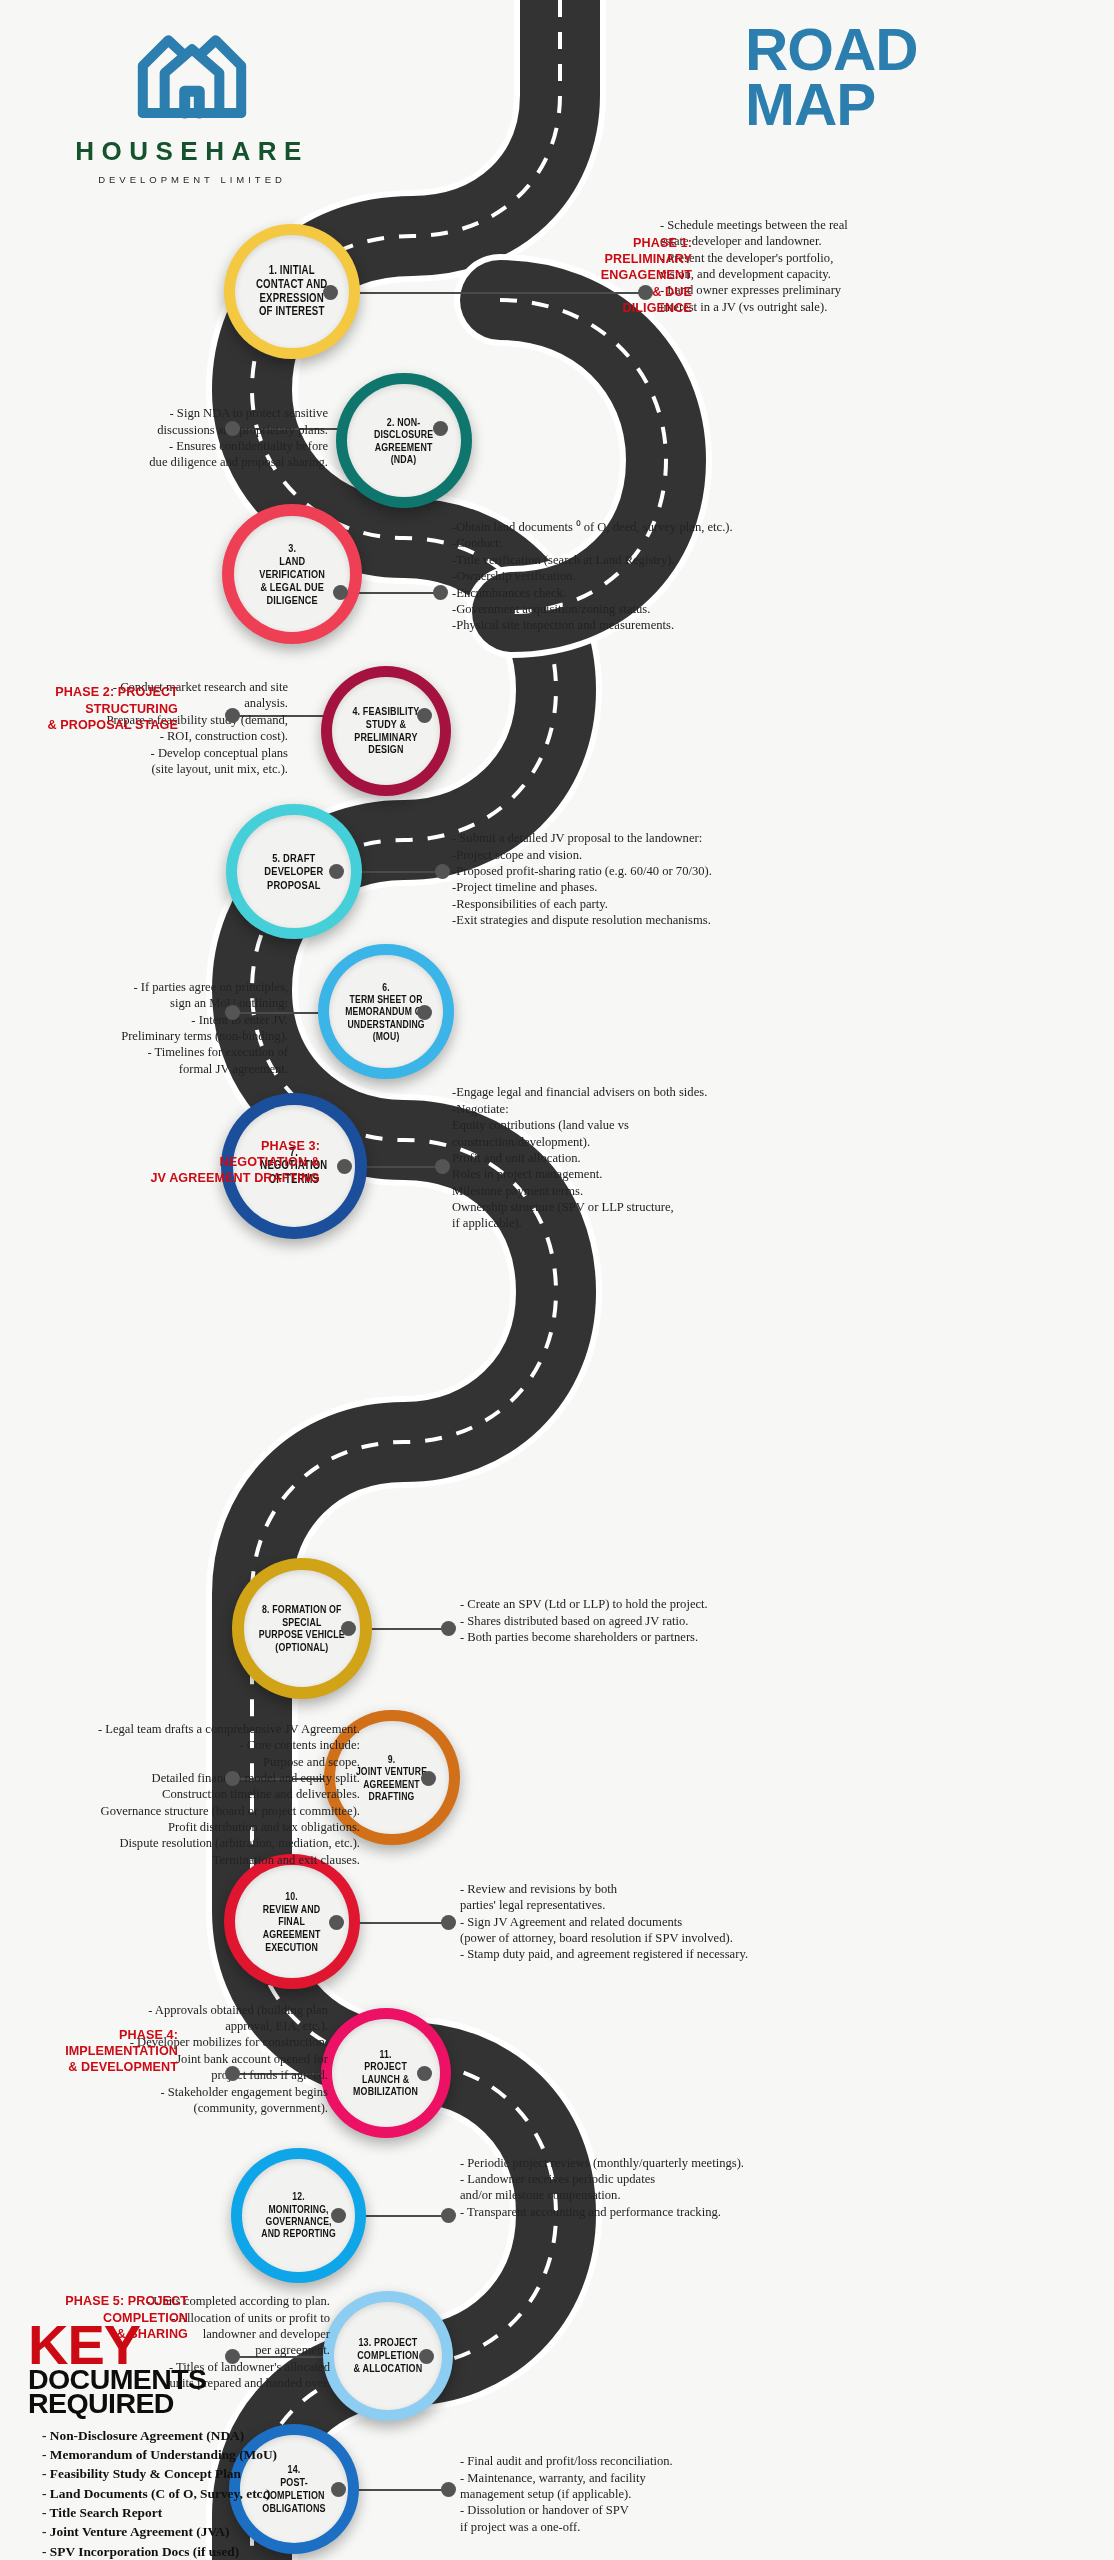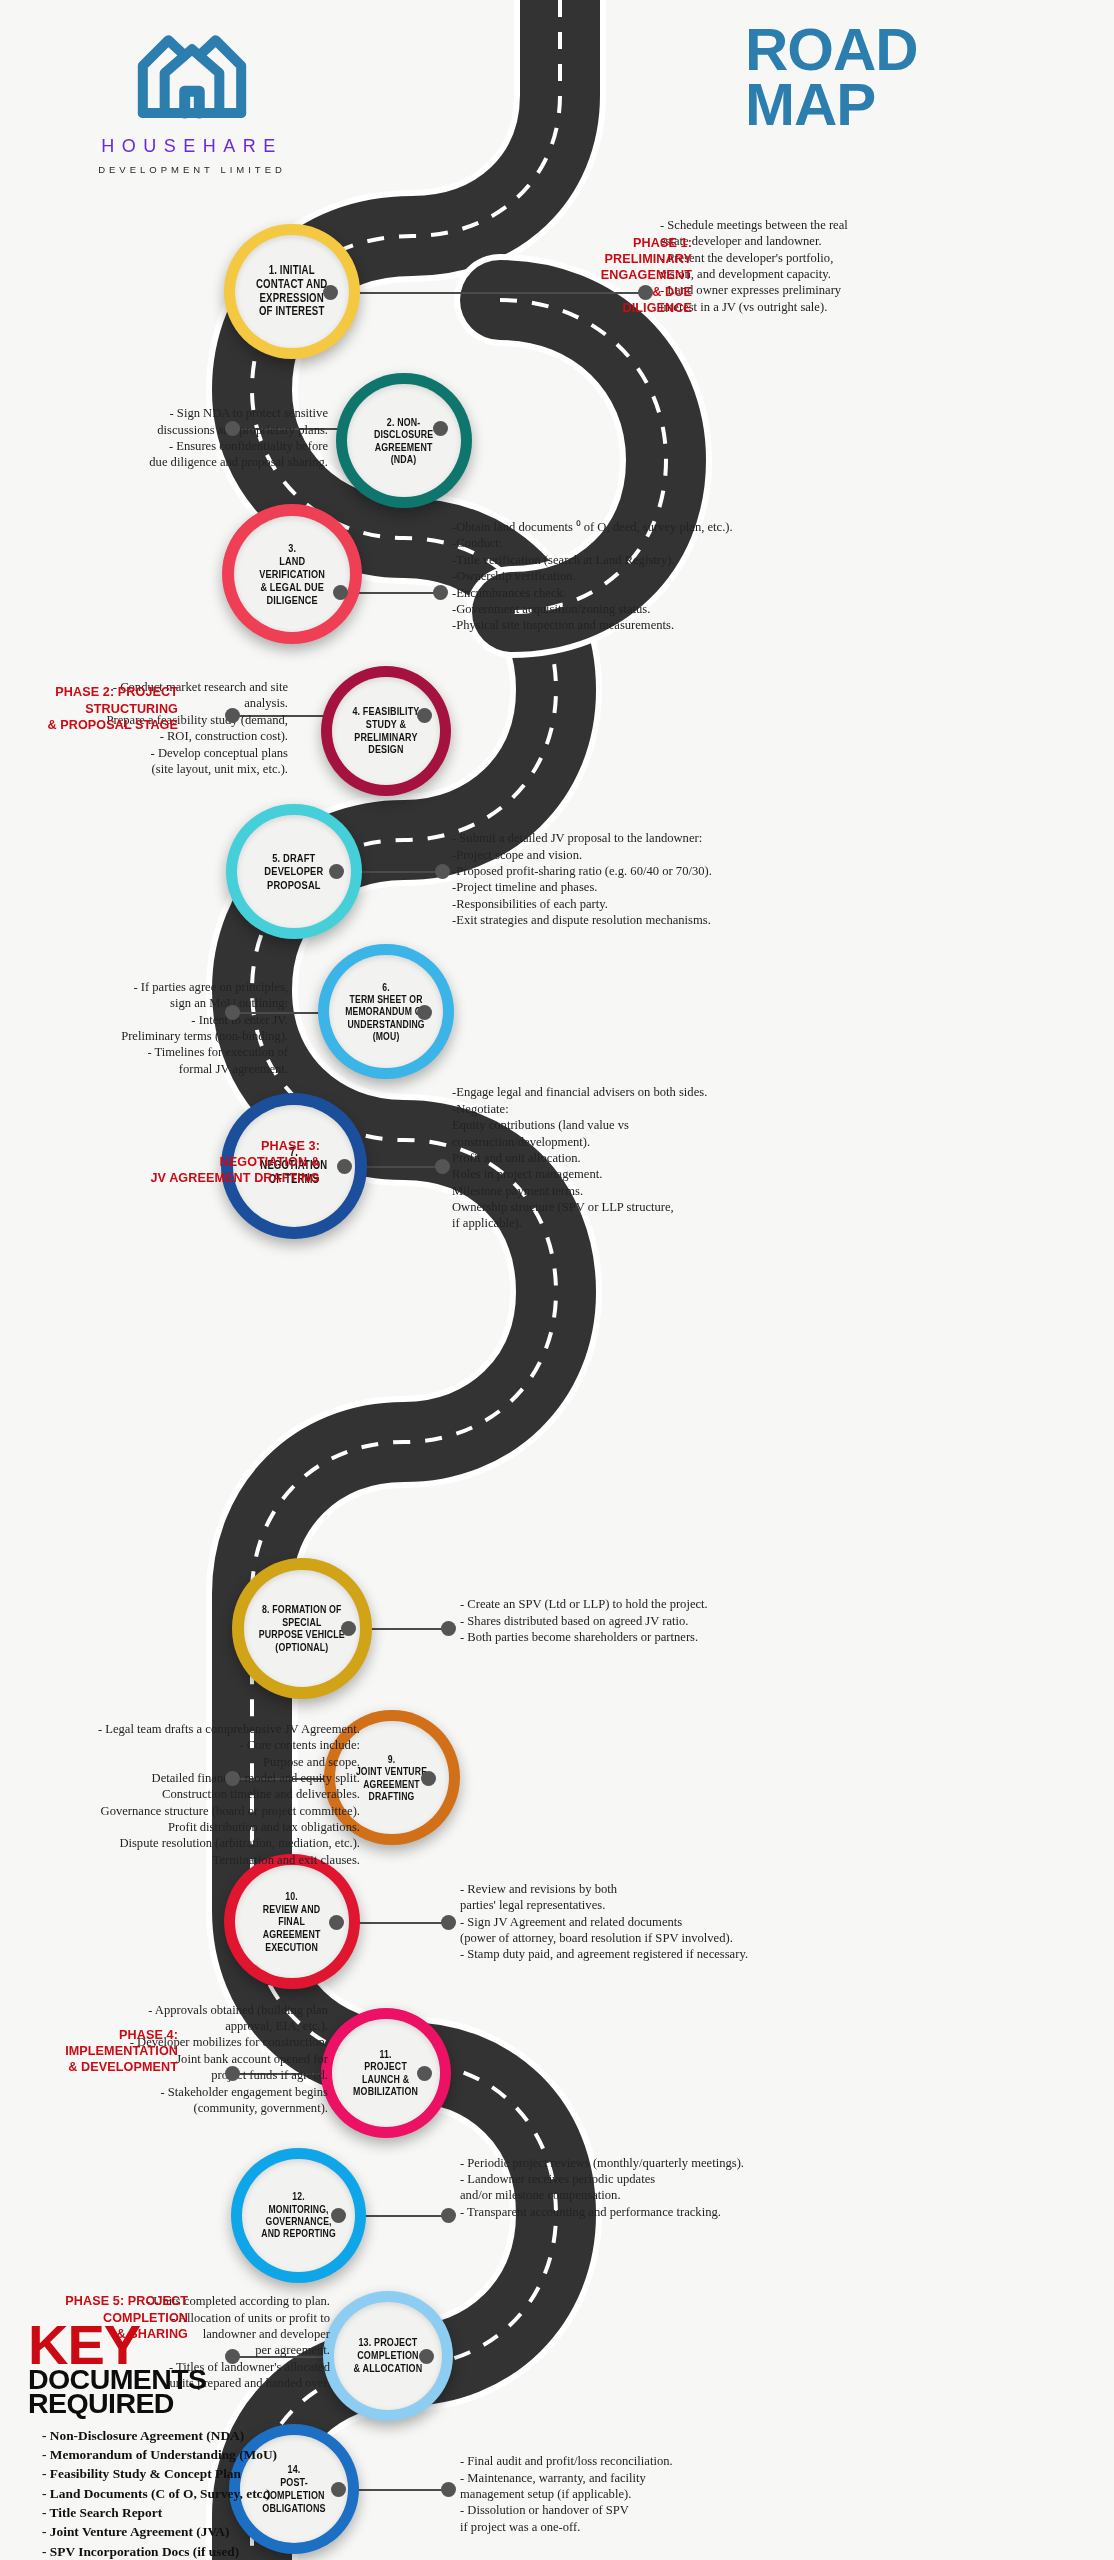--- a/index.html
+++ b/index.html
@@ -23,22 +23,22 @@
     pointer-events: none;
   }
 
   
   #logo {
     position: absolute; left: 62px; top: 22px;
     width: 260px; text-align: center; z-index: 5;
   }
   #logo .mark { width: 128px; height: 102px; margin: 0 auto 12px; display:block; }
   #logo .name {
-    font-size: 18px; letter-spacing: 7.5px; color: #6d28d9;
-    font-weight: 400; white-space: nowrap;
+    font-size: 26px; letter-spacing: 7.5px; color: #14532d;
+    font-weight: 700; white-space: nowrap;
   }
   #logo .sub {
     font-size: 9.5px; letter-spacing: 4.0px; color: #272727;
     margin-top: 7px; white-space: nowrap;
   }
 
   
   #title {
     position: absolute; left: 745px; top: 22px; z-index: 5;
     color: #2b7ead;

